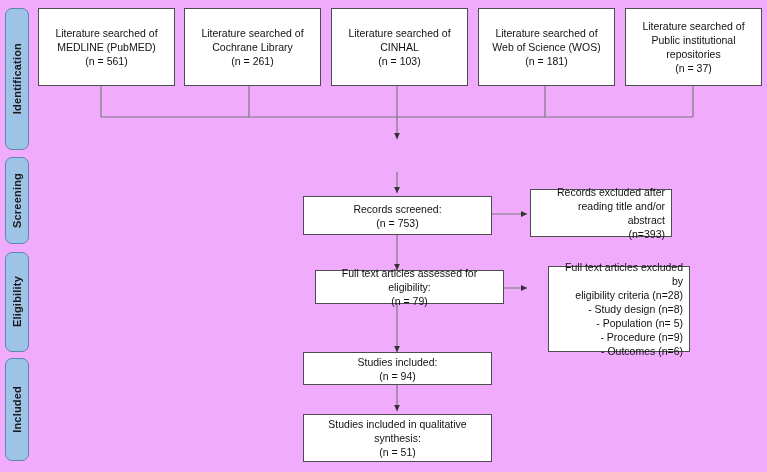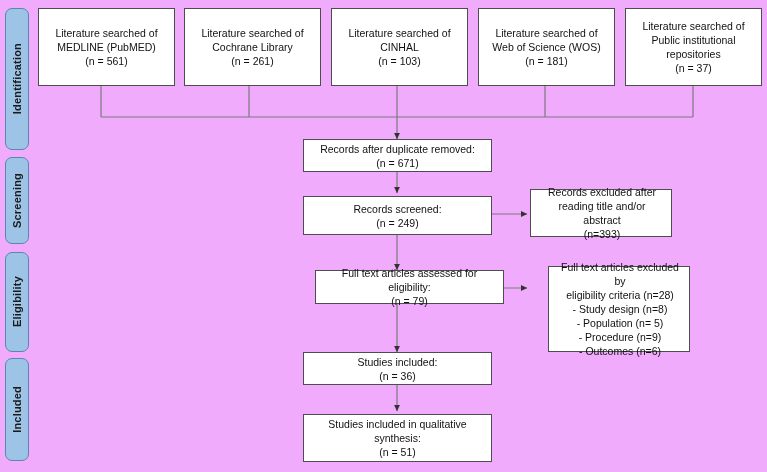--- a/index.html
+++ b/index.html
@@ -59,21 +59,21 @@
     line-height: 14px;
     color: #111111;
     text-align: center;
     white-space: pre-line;
   }
   .node.left-align {
     justify-content: flex-start;
     padding-left: 8px;
   }
   .node.left-align .node-text {
-    text-align: center;
+    text-align: right;
   }
 </style>
 </head>
 <body>
 
 <div id="diagram">
 
   <svg id="connectors" viewBox="0 0 767 472" xmlns="http://www.w3.org/2000/svg">
     <defs>
       <marker id="arrow" markerWidth="6" markerHeight="6" refX="5" refY="3" orient="auto" markerUnits="strokeWidth">
@@ -134,28 +134,24 @@
 Web of Science (WOS)
 (n = 181)</span>
   </div>
   <div class="node" style="left:625px; top:8px; width:137px; height:78px;">
     <span class="node-text">Literature searched of
 Public institutional
 repositories
 (n = 37)</span>
   </div>
 
-  <div class="node" style="left:303px; top:139px; width:189px; height:33px;">
-    <span class="node-text">Records after duplicate removed:
-(n = 671)</span>
-  </div>
 
   <div class="node" style="left:303px; top:196px; width:189px; height:39px;">
     <span class="node-text">Records screened:
-(n = 249)</span>
+(n = 753)</span>
   </div>
 
   <div class="node left-align" style="left:530px; top:189px; width:142px; height:48px;">
     <span class="node-text">Records excluded after
 reading title and/or abstract
 (n=393)</span>
   </div>
 
   <div class="node" style="left:303px; top:270px; width:189px; height:34px;margin-left:12px;">
     <span class="node-text">Full text articles assessed for eligibility:
@@ -166,21 +162,21 @@
     <span class="node-text">Full text articles excluded by
 eligibility criteria (n=28)
 - Study design (n=8)
 - Population (n= 5)
 - Procedure (n=9)
 - Outcomes (n=6)</span>
   </div>
 
   <div class="node" style="left:303px; top:352px; width:189px; height:33px;">
     <span class="node-text">Studies included:
-(n = 36)</span>
+(n = 94)</span>
   </div>
 
   <div class="node" style="left:303px; top:414px; width:189px; height:48px;">
     <span class="node-text">Studies included in qualitative
 synthesis:
 (n = 51)</span>
   </div>
 
 </div>
 

